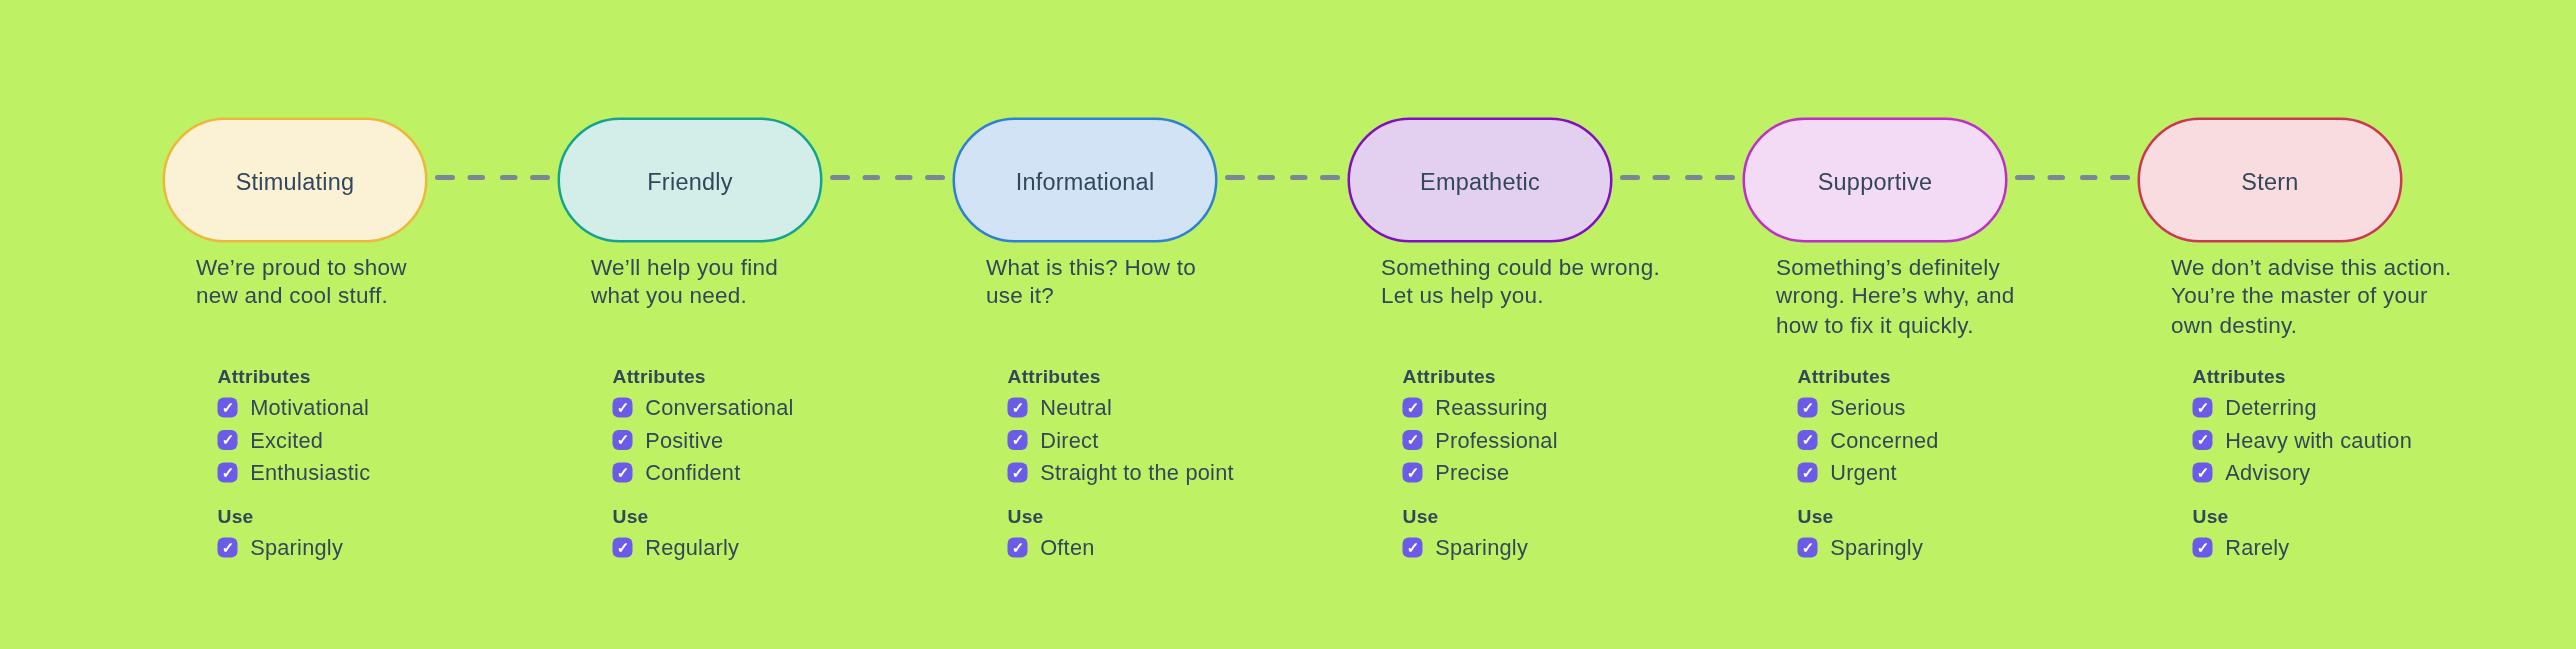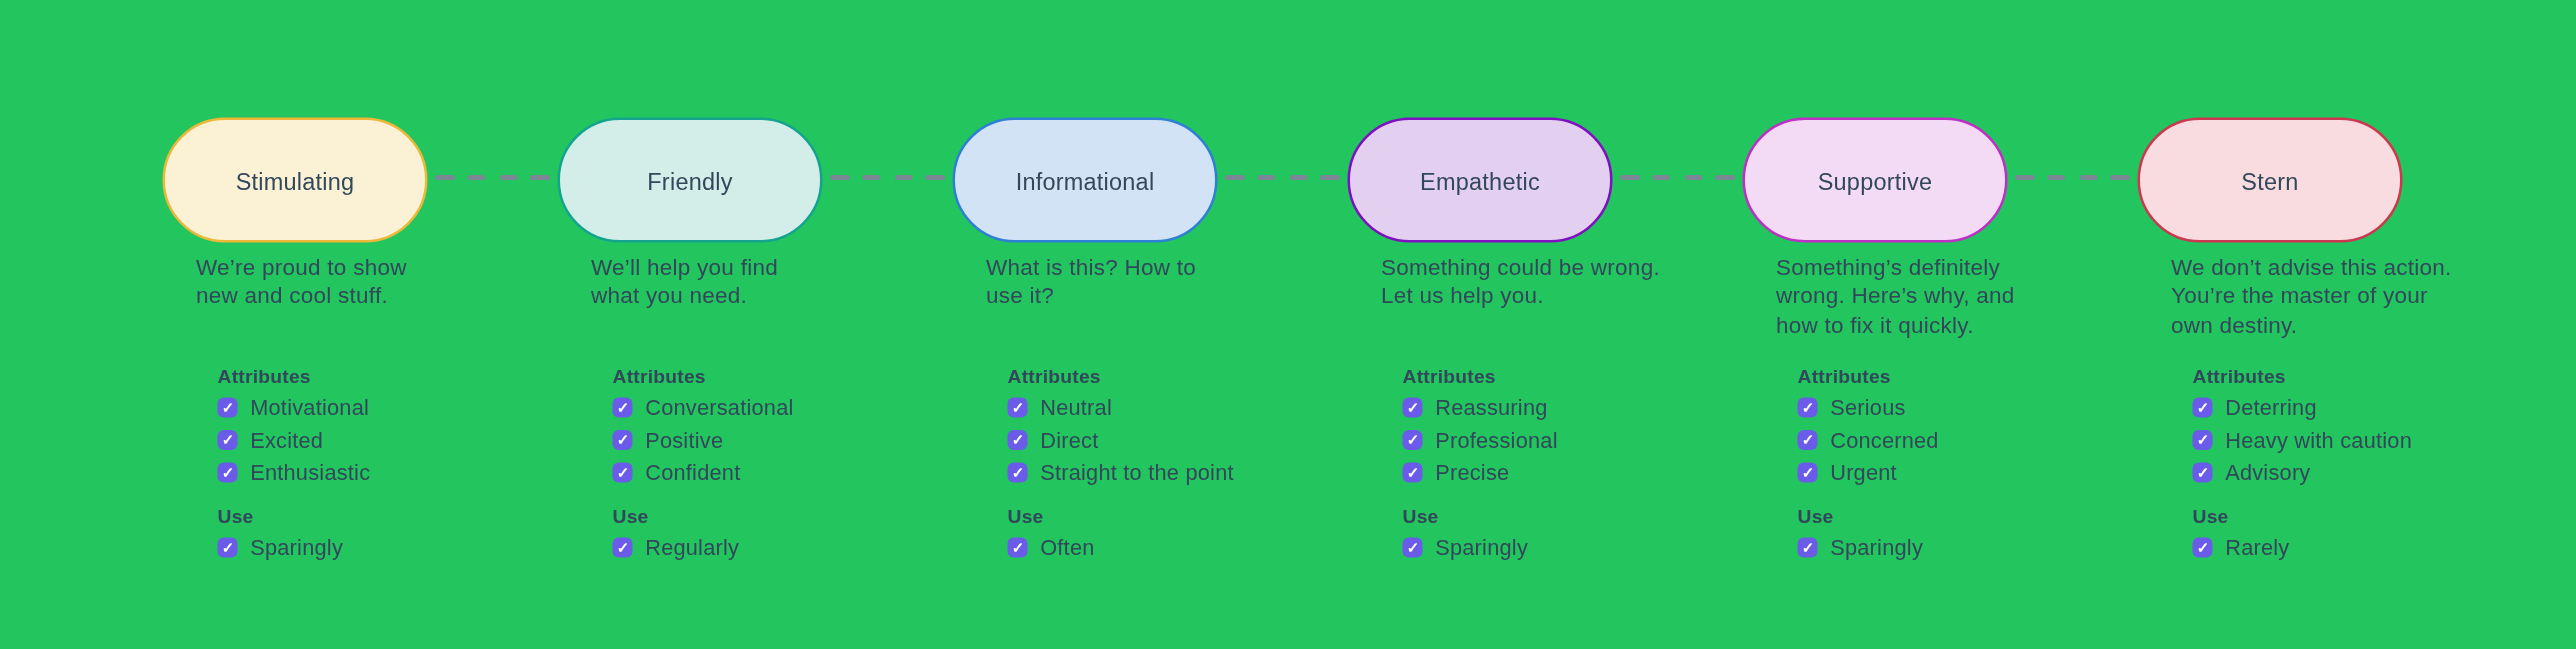--- a/index.html
+++ b/index.html
@@ -117,21 +117,21 @@
   .check-label {
     margin-left: 4.7px;
     font-size: 8.7px;
     letter-spacing: 0.1px;
     white-space: nowrap;
   }
 </style>
 </head>
 <body>
 
-<div id="viewport" style="background: #22c55e;">
+<div id="viewport" style="background: #bef264;">
   <div id="design">
     <div id="columns">
         <div class="column">
     <div class="pill" style="border-color: rgb(237, 184, 57); background: rgb(251, 242, 214);">
       <span class="pill-label">Stimulating</span>
     </div>
     <div class="connector">
       <span class="dash"></span>
       <span class="dash"></span>
       <span class="dash"></span>

